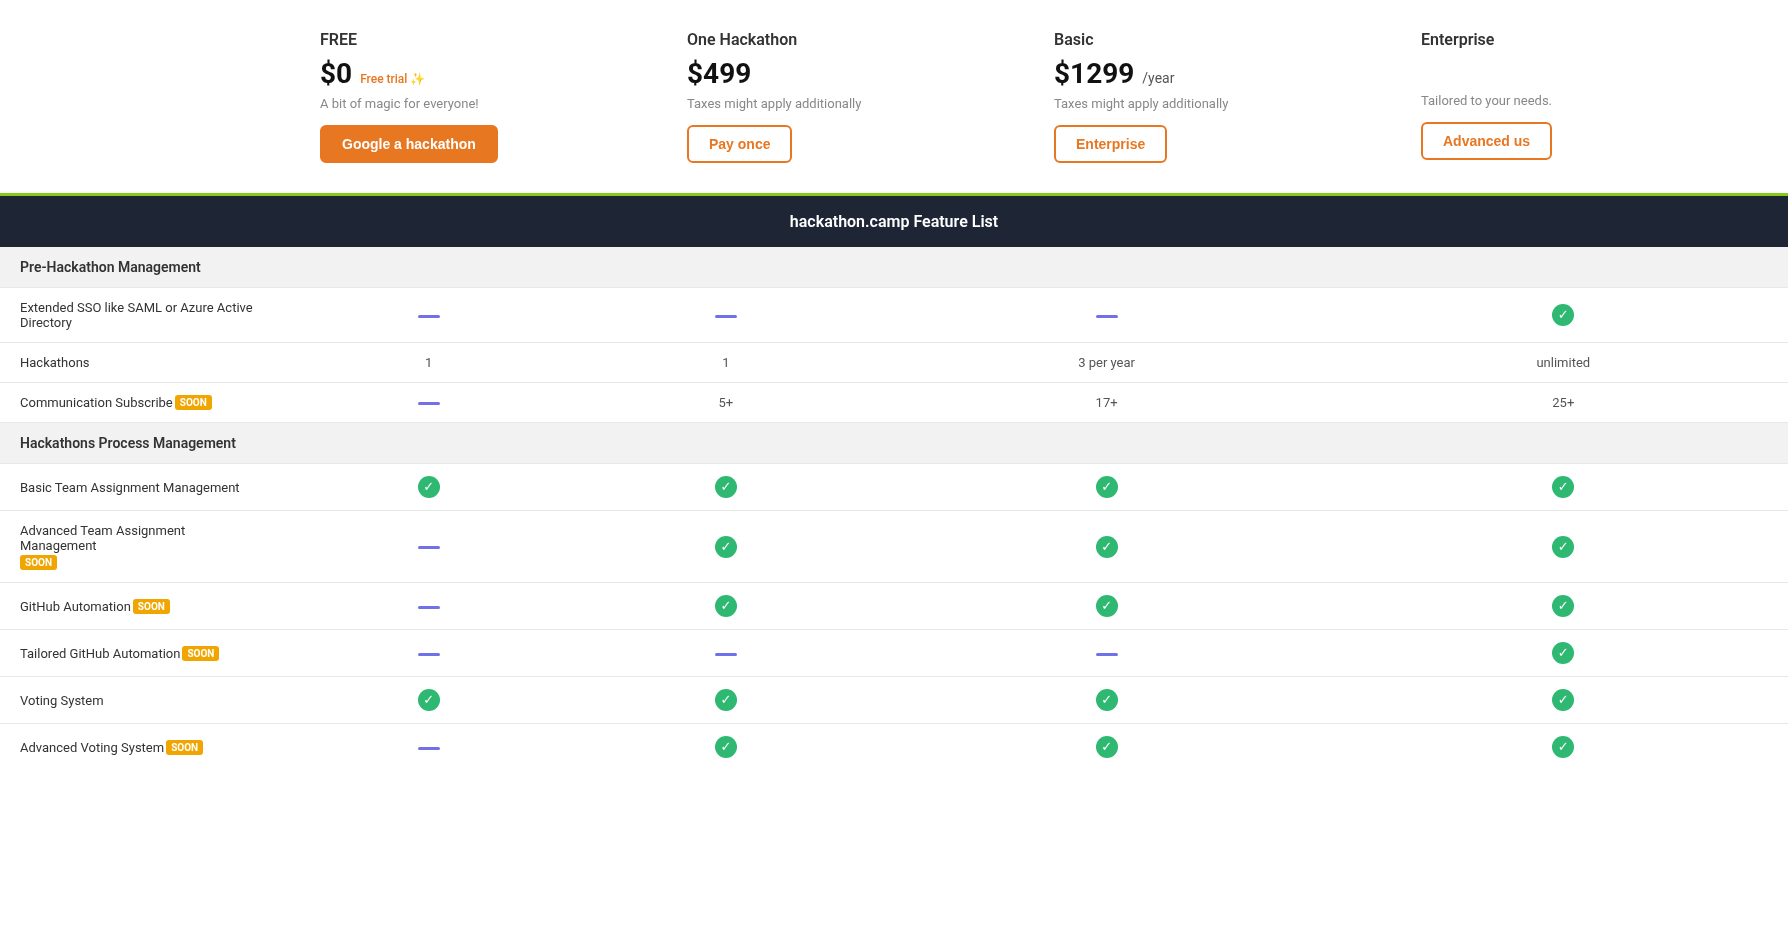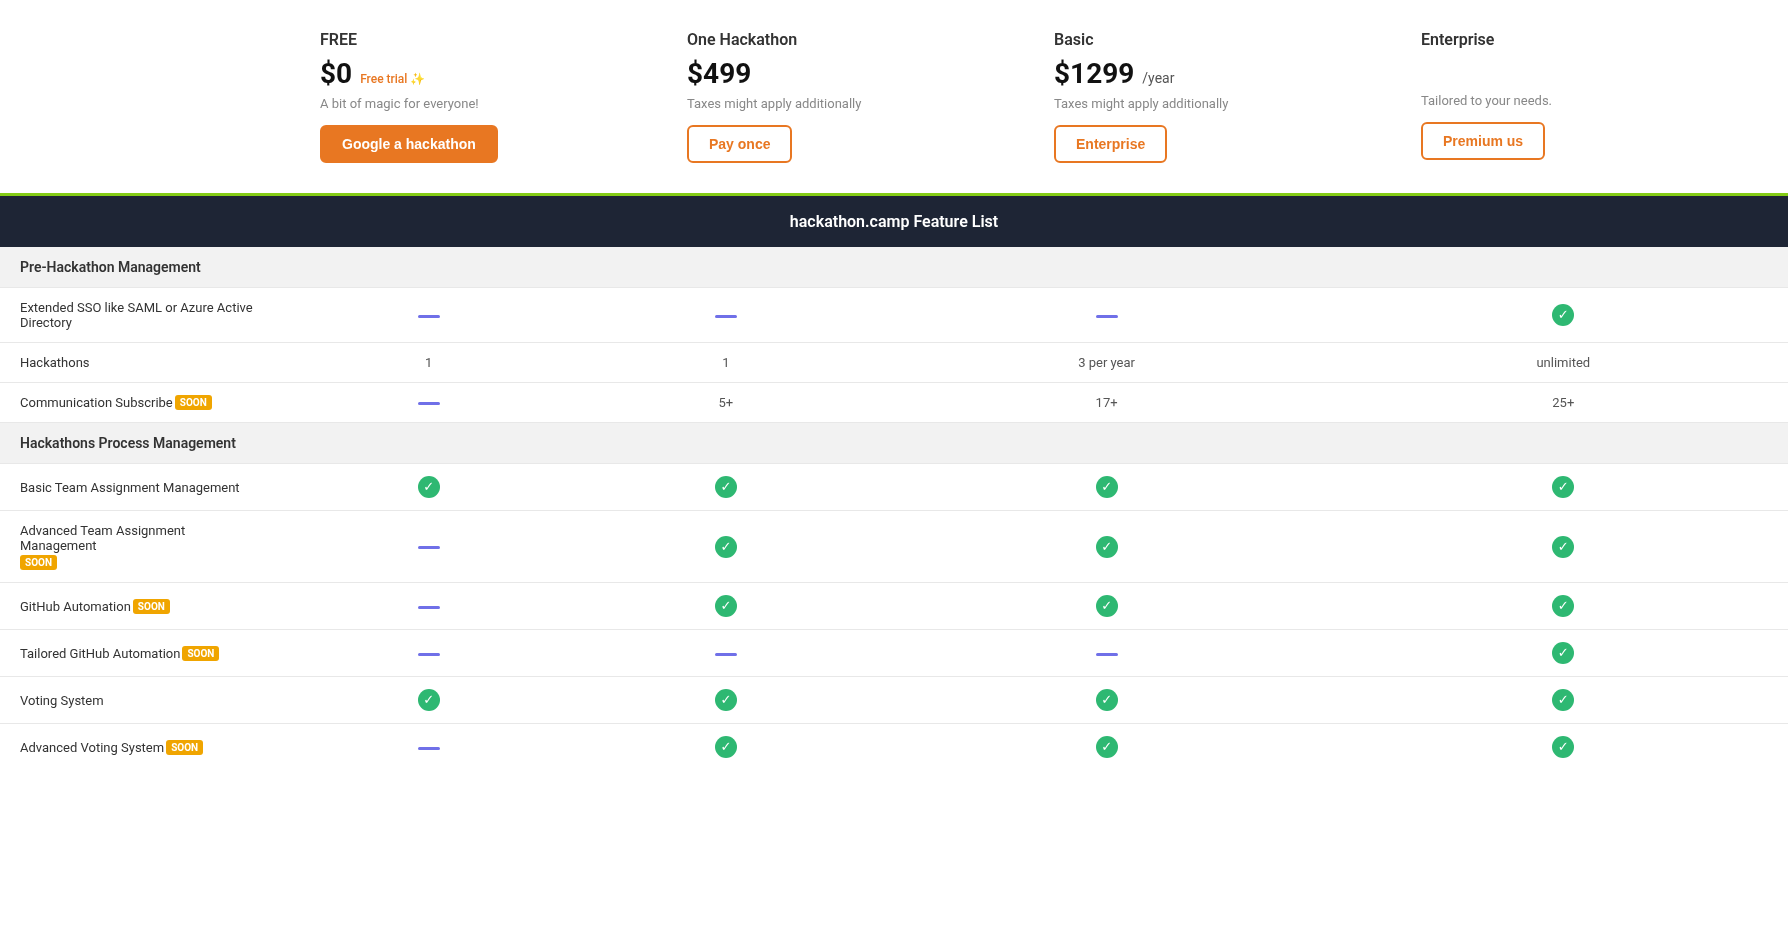--- a/index.html
+++ b/index.html
@@ -193,21 +193,21 @@
         <span class="price-amount">$1299</span>
         <span class="price-period">/year</span>
 
       </div>
       <div class="plan-subtitle">Taxes might apply additionally</div>
       <button class="btn btn-outline">Enterprise</button>
     </div><div class="plan-col">
       <div class="plan-name">Enterprise</div>
       <div style="height:36px;"></div>
       <div class="plan-subtitle">Tailored to your needs.</div>
-      <button class="btn btn-outline">Premium us</button>
+      <button class="btn btn-outline">Advanced us</button>
     </div></div>
 </div>
 
 <div class="feature-section-header">
   <span>hackathon.camp Feature List</span>
 </div>
 
 <table class="feature-table">
   <tbody id="feature-table-body">
       <tr class="feature-category-row">

